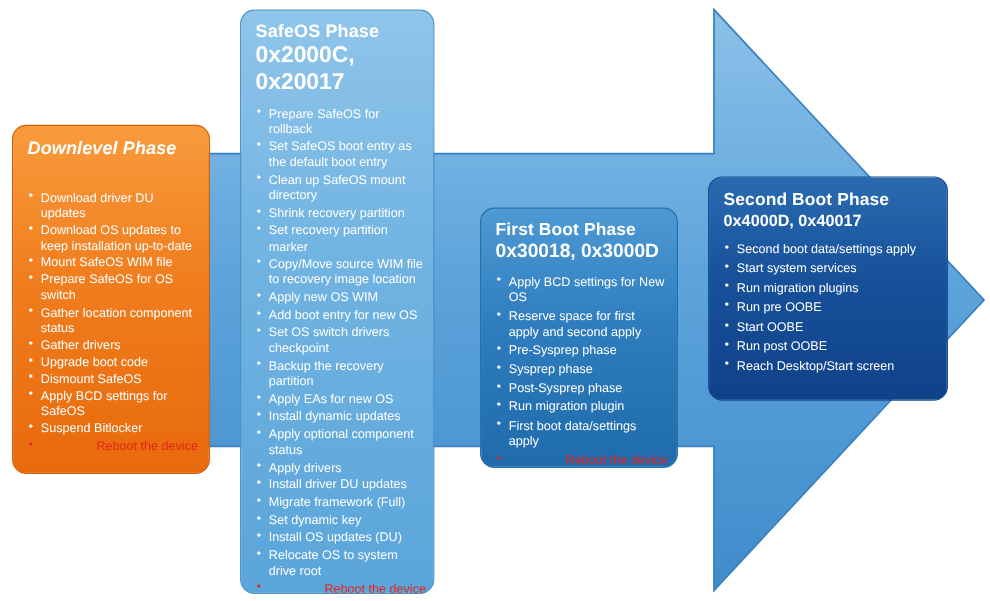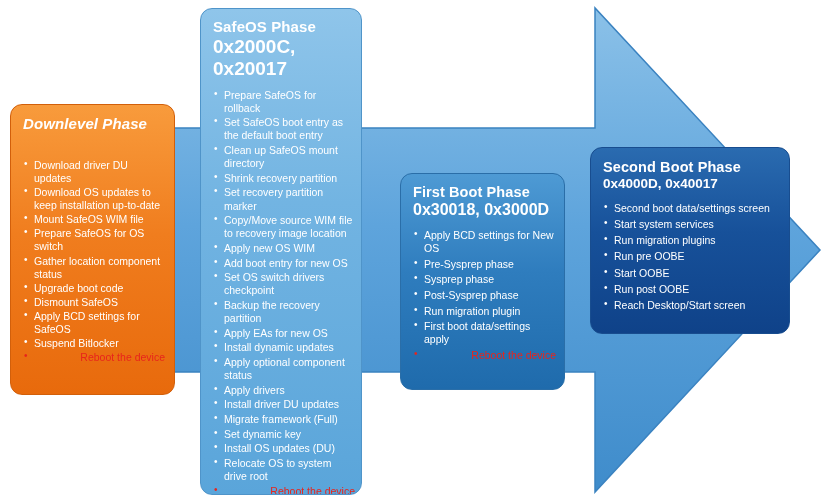--- a/index.html
+++ b/index.html
@@ -146,20 +146,21 @@
   </svg>
 
   <div class="phase" id="phase-downlevel">
     <div class="title">Downlevel Phase</div>
     <ul>
       <li>Download driver DU updates</li>
       <li>Download OS updates to keep installation up-to-date</li>
       <li>Mount SafeOS WIM file</li>
       <li>Prepare SafeOS for OS switch</li>
       <li>Gather location component status</li>
+      <li>Gather drivers</li>
       <li>Upgrade boot code</li>
       <li>Dismount SafeOS</li>
       <li>Apply BCD settings for SafeOS</li>
       <li>Suspend Bitlocker</li>
       <li class="reboot">Reboot the device</li>
     </ul>
   </div>
 
   <div class="phase" id="phase-safeos">
     <div class="title">SafeOS Phase</div>
@@ -186,34 +187,35 @@
       <li>Relocate OS to system drive root</li>
       <li class="reboot">Reboot the device</li>
     </ul>
   </div>
 
   <div class="phase" id="phase-firstboot">
     <div class="title">First Boot Phase</div>
     <div class="subtitle">0x30018, 0x3000D</div>
     <ul>
       <li>Apply BCD settings for New OS</li>
+      <li>Reserve space for first apply and second apply</li>
       <li>Pre-Sysprep phase</li>
       <li>Sysprep phase</li>
       <li>Post-Sysprep phase</li>
       <li>Run migration plugin</li>
       <li>First boot data/settings apply</li>
       <li class="reboot">Reboot the device</li>
     </ul>
   </div>
 
   <div class="phase" id="phase-secondboot">
     <div class="title">Second Boot Phase</div>
     <div class="subtitle">0x4000D, 0x40017</div>
     <ul>
-      <li>Second boot data/settings screen</li>
+      <li>Second boot data/settings apply</li>
       <li>Start system services</li>
       <li>Run migration plugins</li>
       <li>Run pre OOBE</li>
       <li>Start OOBE</li>
       <li>Run post OOBE</li>
       <li>Reach Desktop/Start screen</li>
     </ul>
   </div>
 
 </div>

